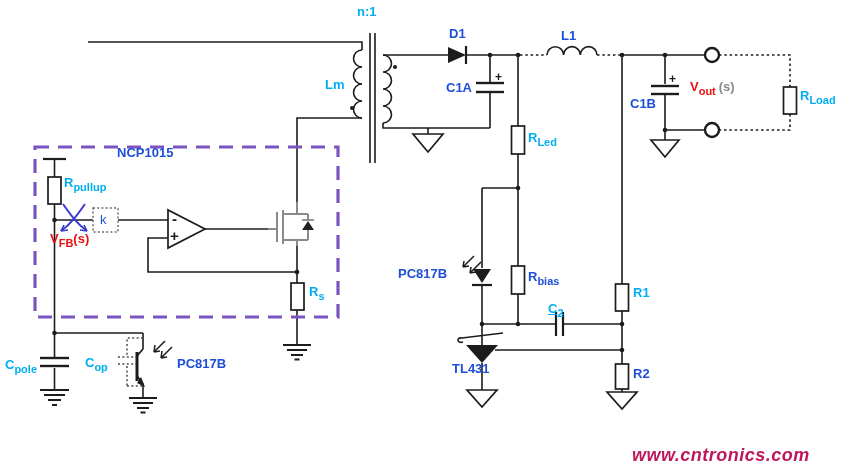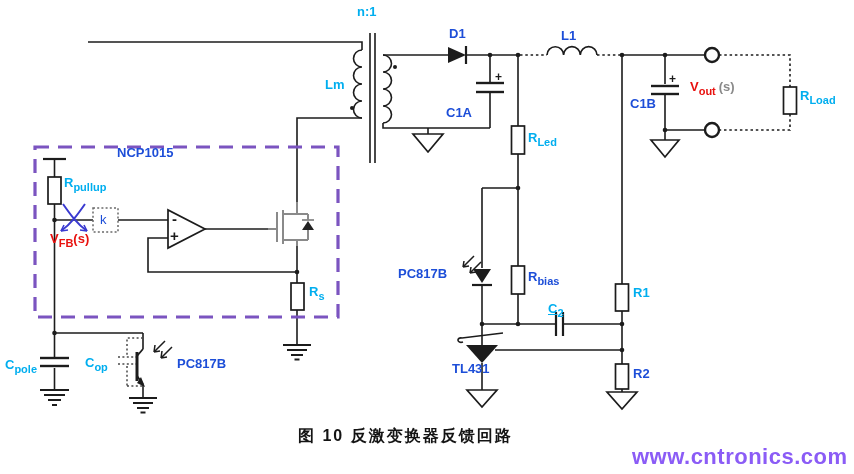--- a/index.html
+++ b/index.html
@@ -12,21 +12,21 @@
   .lbl sub{font-size:11px;line-height:1;}
   .cyan{color:#00aeef;font-weight:bold;}
   .red{color:#e8110e;font-weight:bold;}
   .blk{color:#1d4ed8;}
   .bold{font-weight:bold;}
   .tail-gray{color:#8a8a8a;margin-left:3px;font-weight:bold;}
   .tail-red{color:#e8110e;font-weight:bold;}
   .plus-mark{font-size:12px;font-weight:bold;color:#1c1c1c;}
   .opamp-sign{font-size:15px;font-weight:bold;color:#1c1c1c;}
   .caption{font-size:16px;font-weight:600;letter-spacing:2px;color:#141414;}
-  .watermark{font-size:22px;font-weight:600;color:#8b5cf6;letter-spacing:0.5px;}
+  .watermark{font-size:18px;font-weight:600;color:#be185d;letter-spacing:0.5px;font-style:italic;}
 </style>
 </head>
 <body>
 
 <div class="stage">
 
 <svg width="854" height="474" viewBox="0 0 854 474">
 
   <g stroke="#1c1c1c" stroke-width="1.6" fill="none">
     <path d="M88,42 H362 V50"></path>
@@ -211,33 +211,32 @@
 <span class="lbl opamp-sign" style="left:172px;top:211px;">-</span>
 <span class="lbl opamp-sign" style="left:170px;top:228px;">+</span>
 
 <span class="lbl cyan" style="left:309px;top:285px;"><span>R</span><sub>s</sub></span>
 
 <span class="lbl cyan" style="left:5px;top:358px;"><span>C</span><sub>pole</sub></span>
 <span class="lbl cyan" style="left:85px;top:356px;"><span>C</span><sub>op</sub></span>
 <span class="lbl blk bold" style="left:177px;top:357px;">PC817B</span>
 
 <span class="lbl blk bold" style="left:449px;top:27px;">D1</span>
-<span class="lbl blk bold" style="left:446px;top:81px;margin-top:25px;">C1A</span>
+<span class="lbl blk bold" style="left:446px;top:81px;">C1A</span>
 <span class="lbl plus-mark" style="left:495px;top:71px;">+</span>
 <span class="lbl blk bold" style="left:561px;top:29px;">L1</span>
 <span class="lbl blk bold" style="left:630px;top:97px;">C1B</span>
 <span class="lbl plus-mark" style="left:669px;top:73px;">+</span>
 
 <span class="lbl red" style="left:690px;top:80px;"><span>V</span><sub>out</sub><span class="tail-gray">(s)</span></span>
 <span class="lbl cyan" style="left:800px;top:89px;"><span>R</span><sub>Load</sub></span>
 
 <span class="lbl cyan" style="left:528px;top:131px;"><span>R</span><sub>Led</sub></span>
 <span class="lbl blk bold" style="left:398px;top:267px;">PC817B</span>
 <span class="lbl blk bold" style="left:528px;top:270px;"><span>R</span><sub>bias</sub></span>
 <span class="lbl cyan" style="left:548px;top:302px;text-decoration:underline;"><span>C</span><sub>2</sub></span>
 <span class="lbl cyan" style="left:633px;top:286px;">R1</span>
 <span class="lbl blk bold" style="left:633px;top:367px;">R2</span>
 <span class="lbl blk bold" style="left:404px;top:362px;margin-left:48px;">TL431</span>
 
-<span class="lbl caption" style="left:298px;top:428px;">图 10 反激变换器反馈回路</span>
 <span class="lbl watermark" style="left:632px;top:446px;">www.cntronics.com</span>
 
 </div>
 
 </body></html>

